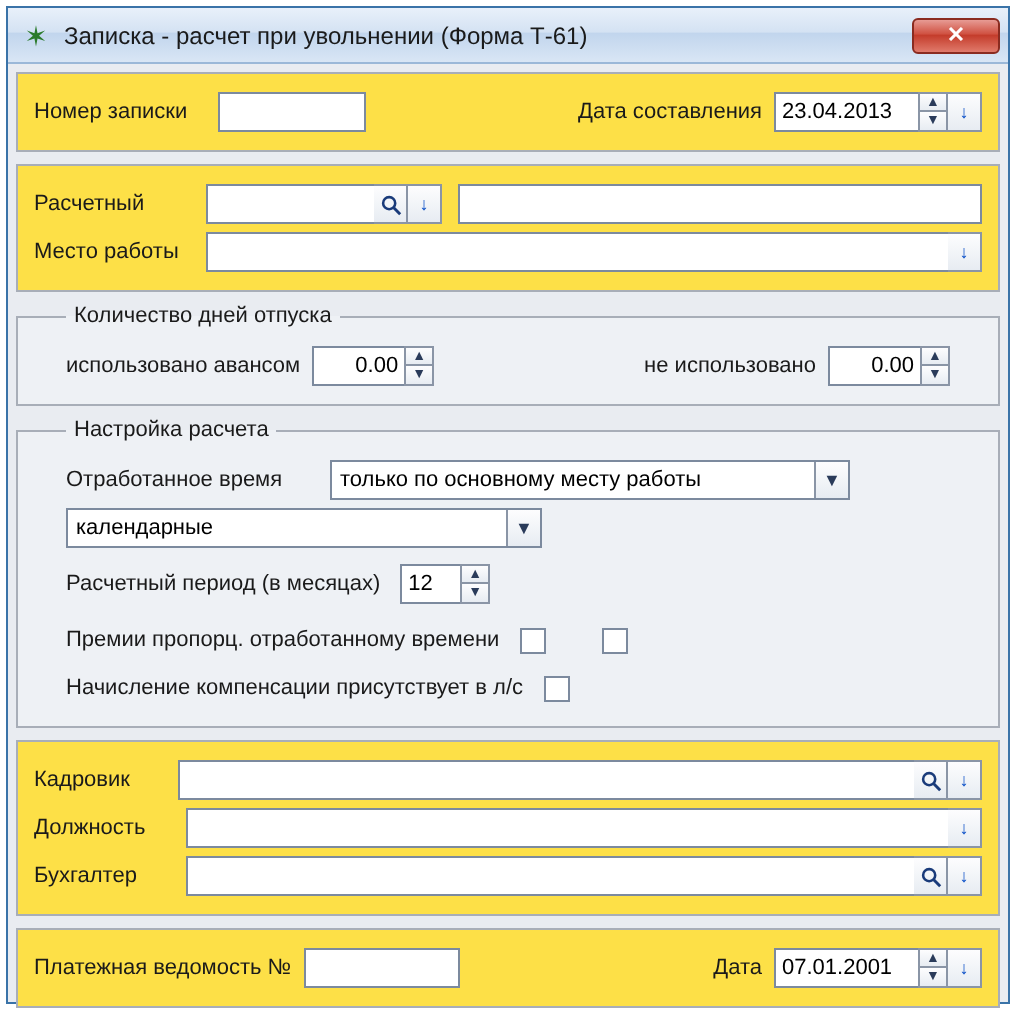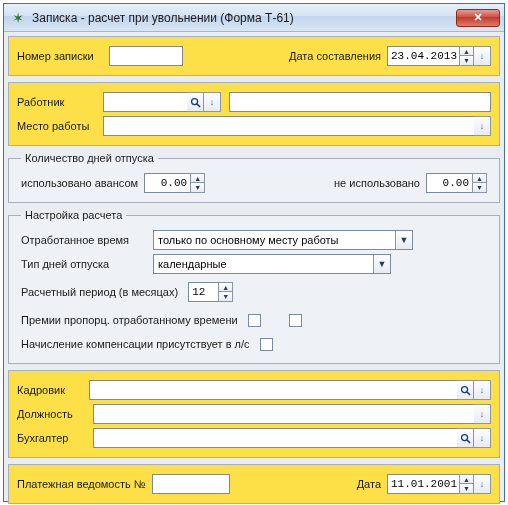--- a/index.html
+++ b/index.html
@@ -53,21 +53,21 @@
     margin-bottom: 6px;
   }
   .row { display: flex; align-items: center; margin: 2px 0; min-height: 22px; }
   .lbl { color: #1a1a1a; white-space: nowrap; }
   .spacer { flex: 1; }
   .input, .field {
     height: 20px;
     background: #fff;
     border: 1px solid #7c8a9e;
     padding: 0 3px;
-    display: flex; align-items: center; font-family: Liberation Mono, monospace;
+    display: flex; align-items: center;
   }
   .combo {
     height: 20px; background: #fff; border: 1px solid #7c8a9e;
     display: flex; align-items: center; position: relative;
   }
   .combo .val { flex: 1; padding: 0 4px; }
   .btn {
     width: 17px; height: 18px;
     background: linear-gradient(to bottom,#fdfdfe,#e7ecf2);
     border: 1px solid #8a95a6; border-left: none;
@@ -88,21 +88,21 @@
     font-size: 7px; color: #2a3b5a; line-height: 1;
   }
   .spin + .spin { border-top: none; }
   .checkbox {
     width: 13px; height: 13px; background: #fff;
     border: 1px solid #7c8a9e; display: inline-block;
   }
   fieldset {
     border: 1px solid #a8aeb8;
     margin: 0 0 6px 0;
-    padding: 6px 12px;
+    padding: 6px 24px;
     background: #eef1f5;
   }
   legend { color: #1a1a1a; padding: 0 4px; font-size: 11px; }
   .mag svg { width: 11px; height: 11px; }
 </style>
 </head>
 <body>
 
 <div class="window">
   <div class="titlebar">
@@ -127,21 +127,21 @@
           <div class="spin">▼</div>
         </div>
         <div class="btn blue" style="height:20px">
           <span>↓</span>
         </div>
       </div>
     </div>
 
     <div class="section">
       <div class="row">
-        <span class="lbl" style="width:86px">Работник</span>
+        <span class="lbl" style="width:86px">Расчетный</span>
         <div class="input" style="width:84px;border-right:none"></div>
         <div class="btn mag" style="height:20px">
           <svg viewBox="0 0 12 12">
               <circle cx="5" cy="5" r="3.3" fill="none" stroke="#1a3b7a" stroke-width="1.4"></circle>
               <line x1="7.5" y1="7.5" x2="11" y2="11" stroke="#1a3b7a" stroke-width="1.6"></line>
             </svg>
         </div>
         <div class="btn blue" style="height:20px">
           <span>↓</span>
         </div>
@@ -181,21 +181,20 @@
     <fieldset>
       <legend>Настройка расчета</legend>
       <div class="row">
         <span class="lbl" style="width:132px">Отработанное время</span>
         <div class="combo" style="width:260px">
           <span class="val">только по основному месту работы</span>
           <div class="btn" style="height:18px;border:none;border-left:1px solid #8a95a6">▼</div>
         </div>
       </div>
       <div class="row">
-        <span class="lbl" style="width:132px">Тип дней отпуска</span>
         <div class="combo" style="width:238px">
           <span class="val">календарные</span>
           <div class="btn" style="height:18px;border:none;border-left:1px solid #8a95a6">▼</div>
         </div>
       </div>
       <div class="row" style="margin-top:6px">
         <span class="lbl">Расчетный период (в месяцах)</span>
         <div style="width:10px"></div>
         <div class="input" style="width:30px;border-right:none;justify-content:flex-start">12</div>
         <div class="spincol">
@@ -255,21 +254,21 @@
     </div>
 
     <div class="section" style="margin-bottom:4px">
       <div class="row">
         <span class="lbl">Платежная ведомость №</span>
         <div style="width:6px"></div>
         <div class="input" style="width:78px"></div>
         <div class="spacer"></div>
         <span class="lbl">Дата</span>
         <div style="width:6px"></div>
-        <div class="input" style="width:72px;border-right:none">11.01.2001</div>
+        <div class="input" style="width:72px;border-right:none">07.01.2001</div>
         <div class="spincol">
           <div class="spin">▲</div>
           <div class="spin">▼</div>
         </div>
         <div class="btn blue" style="height:20px">
             <span>↓</span>
           </div>
       </div>
     </div>
 

